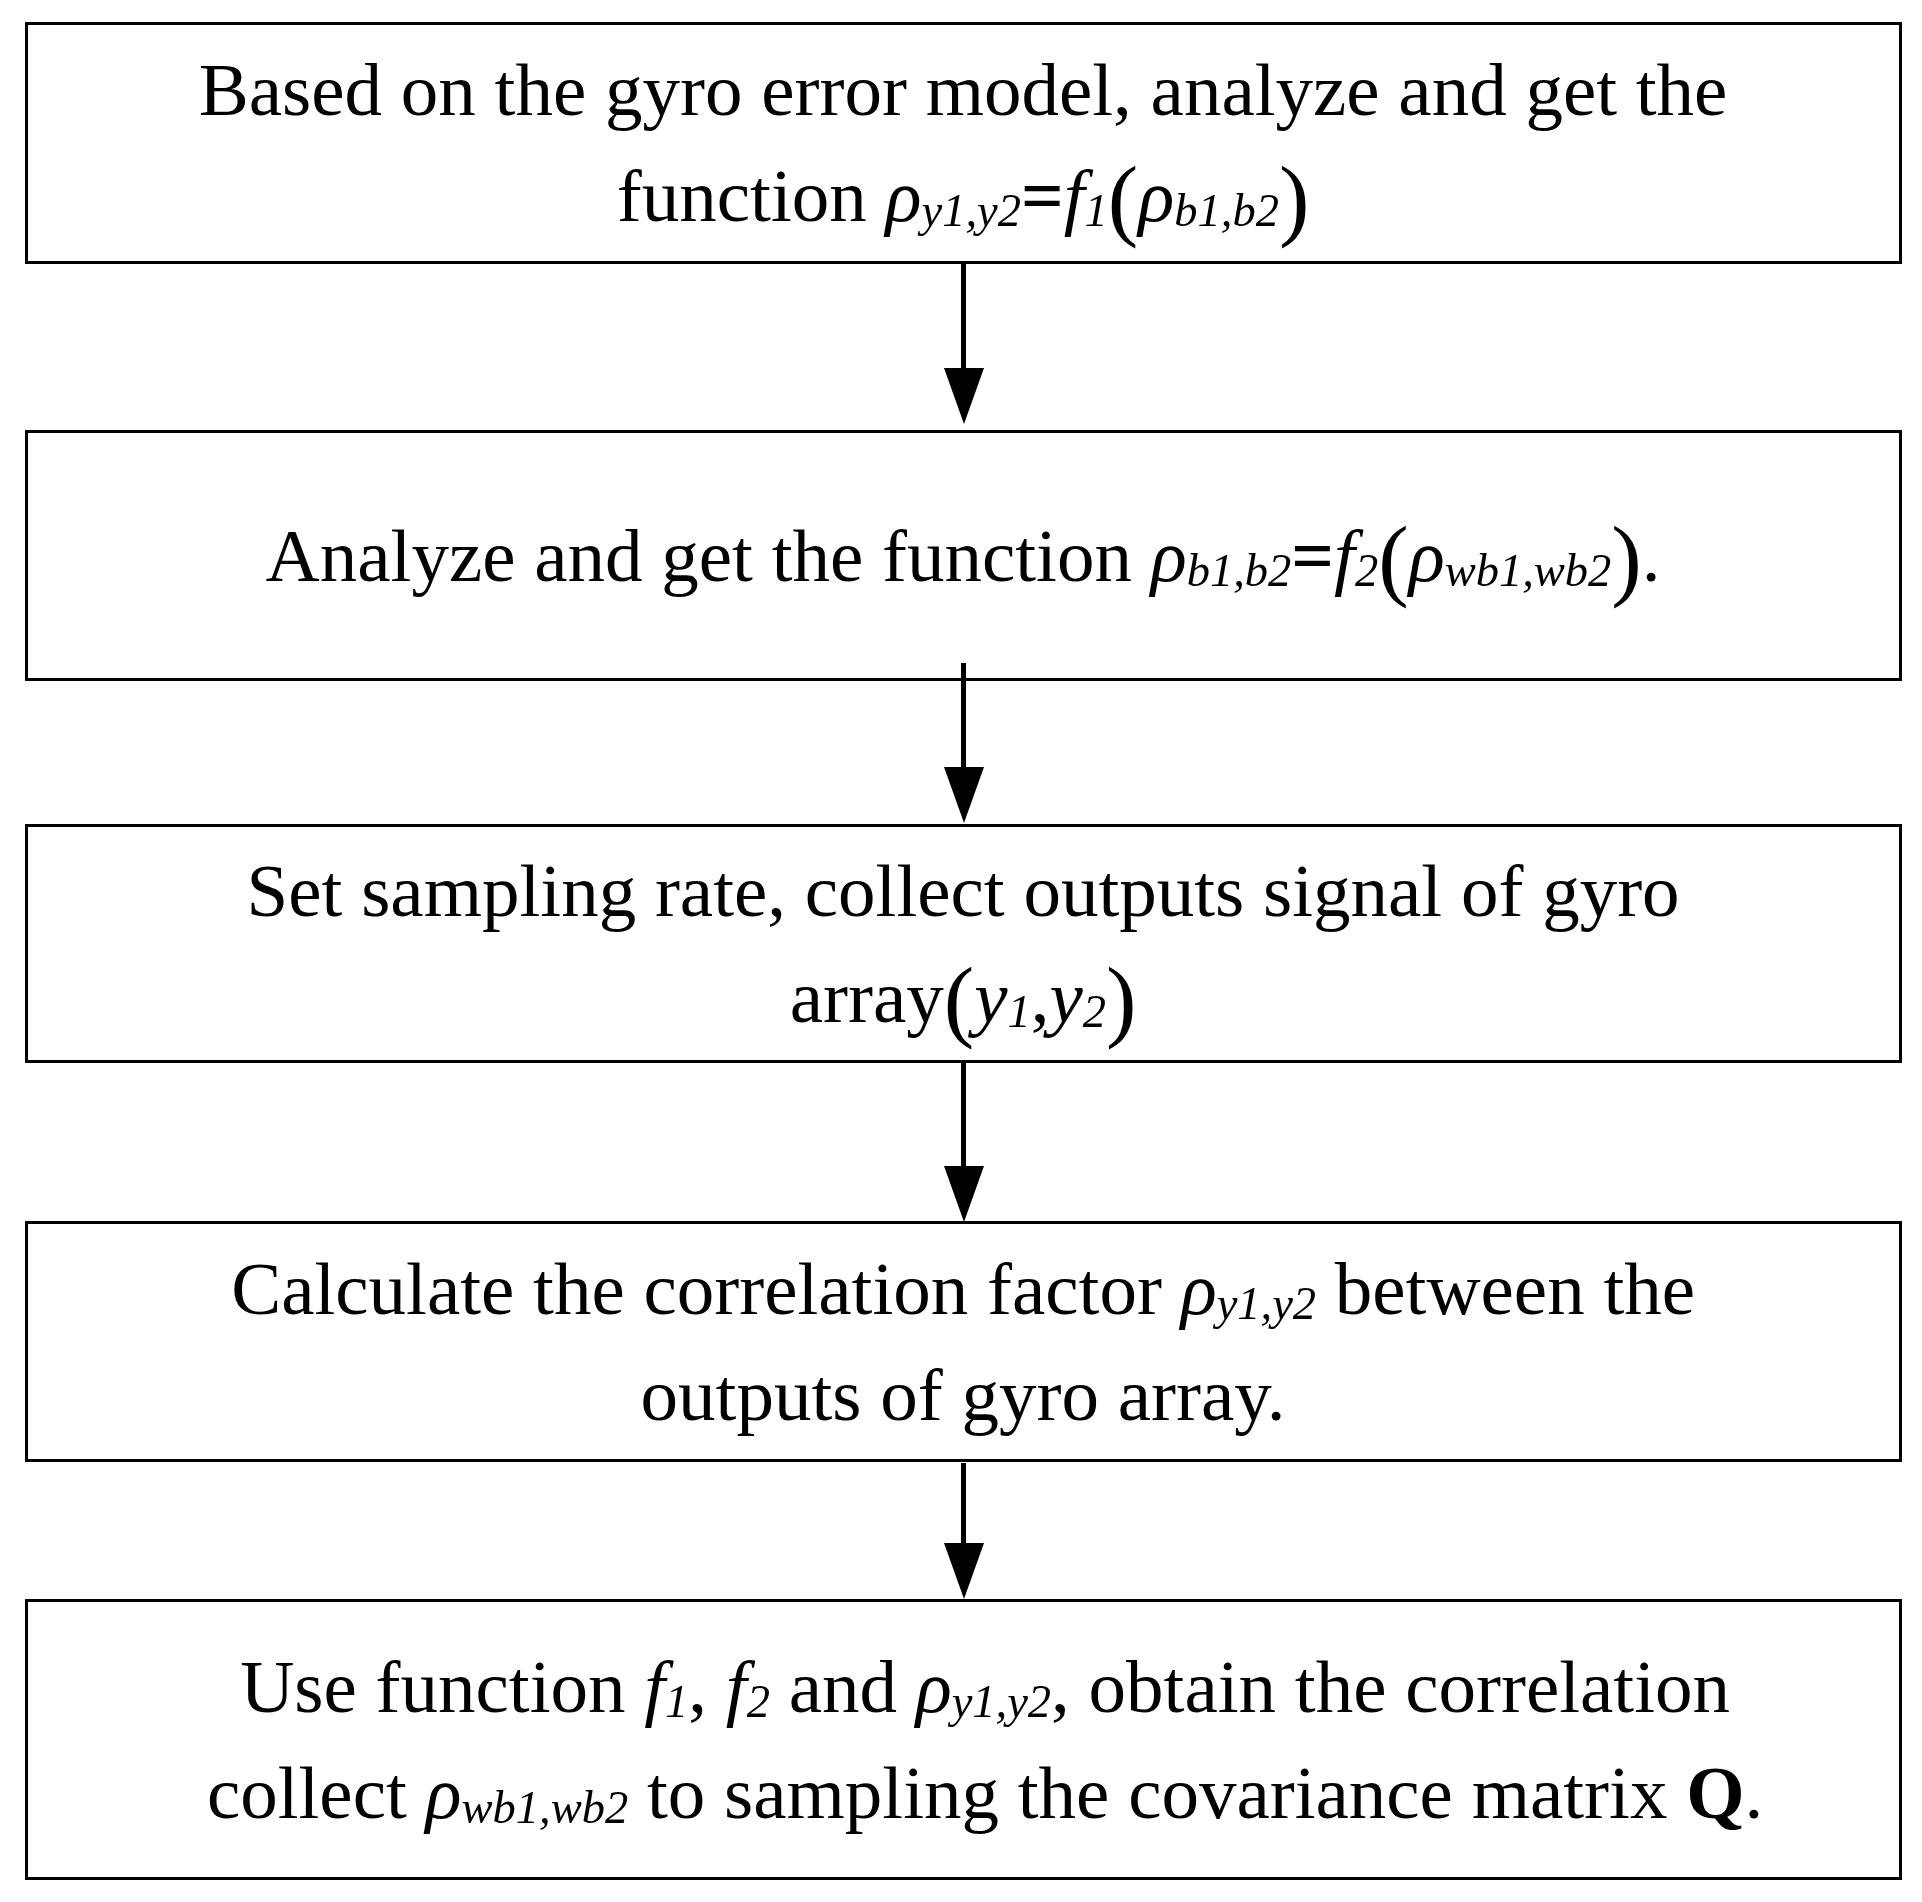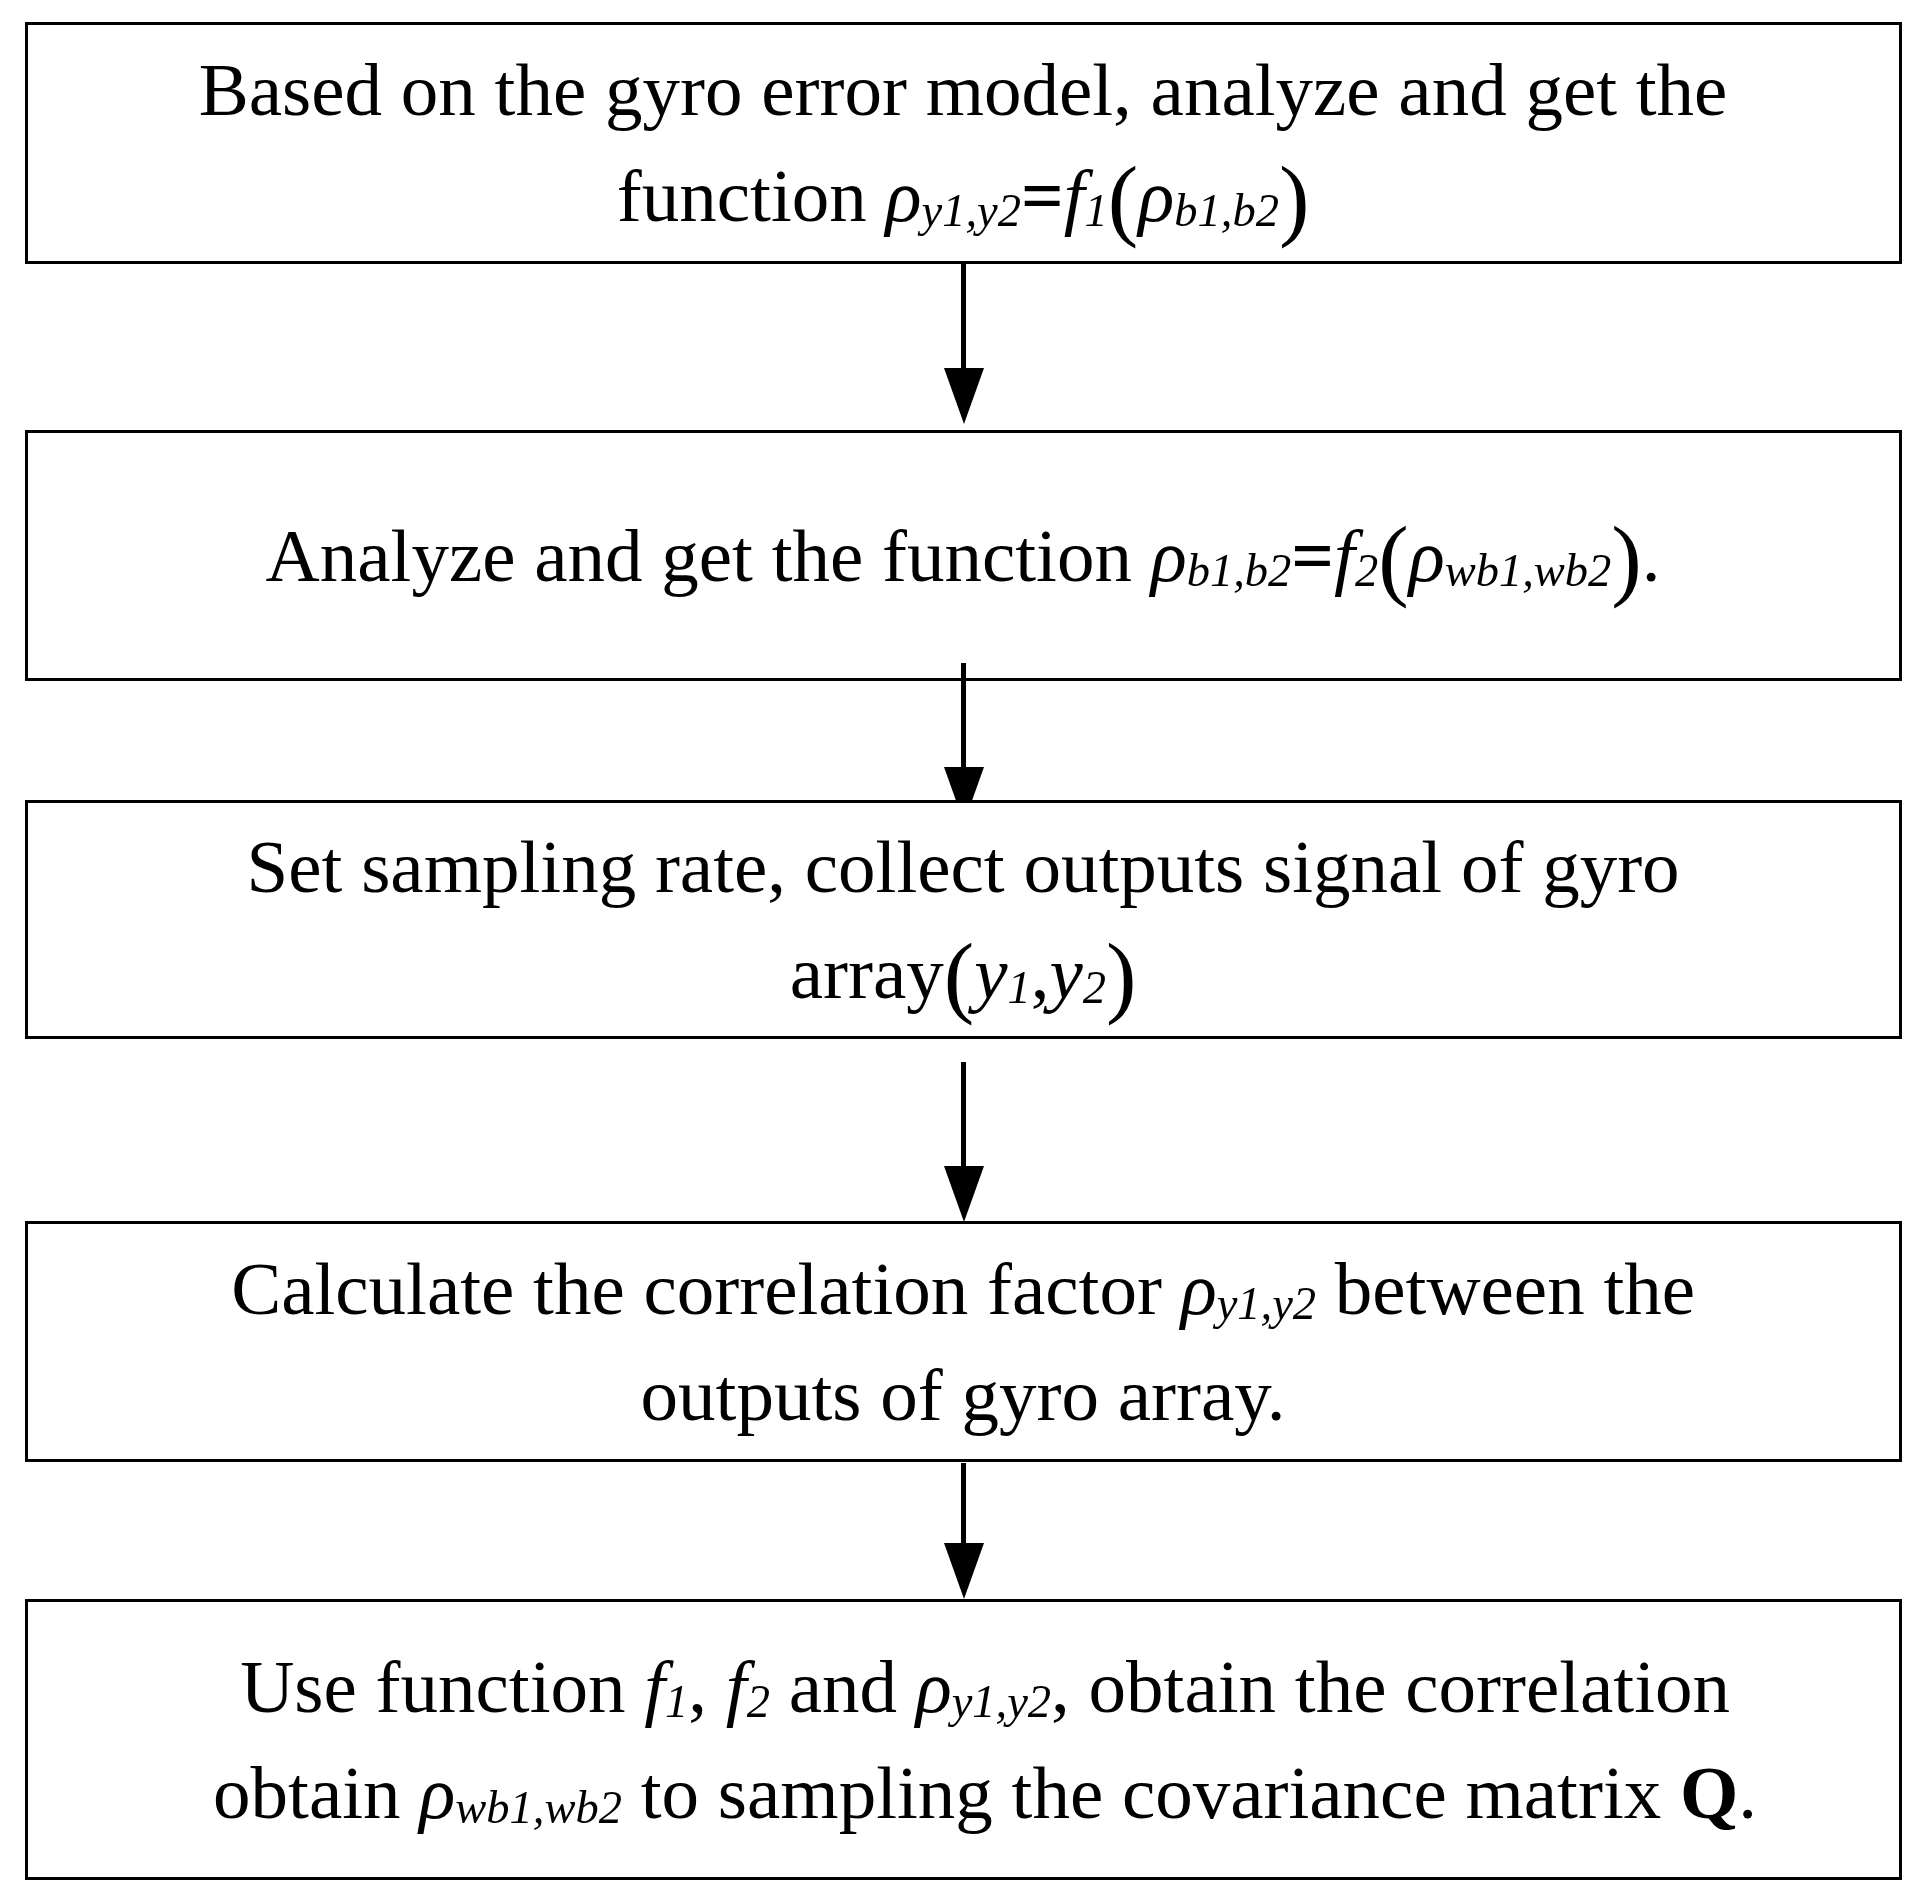--- a/index.html
+++ b/index.html
@@ -88,21 +88,21 @@
 
   <div class="box" style="top:430px; height:251px;">
     <div class="line"><span class="seg-n">Analyze and get the function </span><span class="seg-i">ρ</span><span class="seg-sub">b1,b2</span><span class="seg-eq">=</span><span class="seg-i">f</span><span class="seg-subn">2</span><span class="seg-par">(</span><span class="seg-i">ρ</span><span class="seg-sub">wb1,wb2</span><span class="seg-par">)</span><span class="seg-n">.</span></div>
   </div>
 
   <div class="arrow" style="top:663px; height:160px;">
     <div class="stem"></div>
     <div class="head"></div>
   </div>
 
-  <div class="box" style="top:800px; height:239px;">
+  <div class="box" style="top:824px; height:239px;">
     <div class="line"><span class="seg-n">Set sampling rate, collect outputs signal of gyro</span></div>
     <div class="line"><span class="seg-n">array</span><span class="seg-par">(</span><span class="seg-i">y</span><span class="seg-subn">1</span><span class="seg-n">,</span><span class="seg-i">y</span><span class="seg-subn">2</span><span class="seg-par">)</span></div>
   </div>
 
   <div class="arrow" style="top:1062px; height:160px;">
     <div class="stem"></div>
     <div class="head"></div>
   </div>
 
   <div class="box" style="top:1221px; height:241px;font-family:Liberation Serif, serif;">
@@ -110,17 +110,17 @@
     <div class="line"><span class="seg-n">outputs of gyro array.</span></div>
   </div>
 
   <div class="arrow" style="top:1463px; height:136px;">
     <div class="stem"></div>
     <div class="head"></div>
   </div>
 
   <div class="box" style="top:1599px; height:281px;padding-left:44px;">
     <div class="line"><span class="seg-n">Use function </span><span class="seg-i">f</span><span class="seg-subn">1</span><span class="seg-n">, </span><span class="seg-i">f</span><span class="seg-subn">2</span><span class="seg-n"> and </span><span class="seg-i">ρ</span><span class="seg-sub">y1,y2</span><span class="seg-n">, obtain the correlation</span></div>
-    <div class="line"><span class="seg-n">obtain </span><span class="seg-i">ρ</span><span class="seg-sub">wb1,wb2</span><span class="seg-n"> to sampling the covariance matrix </span><span class="seg-b">Q</span><span class="seg-n">.</span></div>
+    <div class="line"><span class="seg-n">collect </span><span class="seg-i">ρ</span><span class="seg-sub">wb1,wb2</span><span class="seg-n"> to sampling the covariance matrix </span><span class="seg-b">Q</span><span class="seg-n">.</span></div>
   </div>
 
 </div>
 
 
 </body></html>

